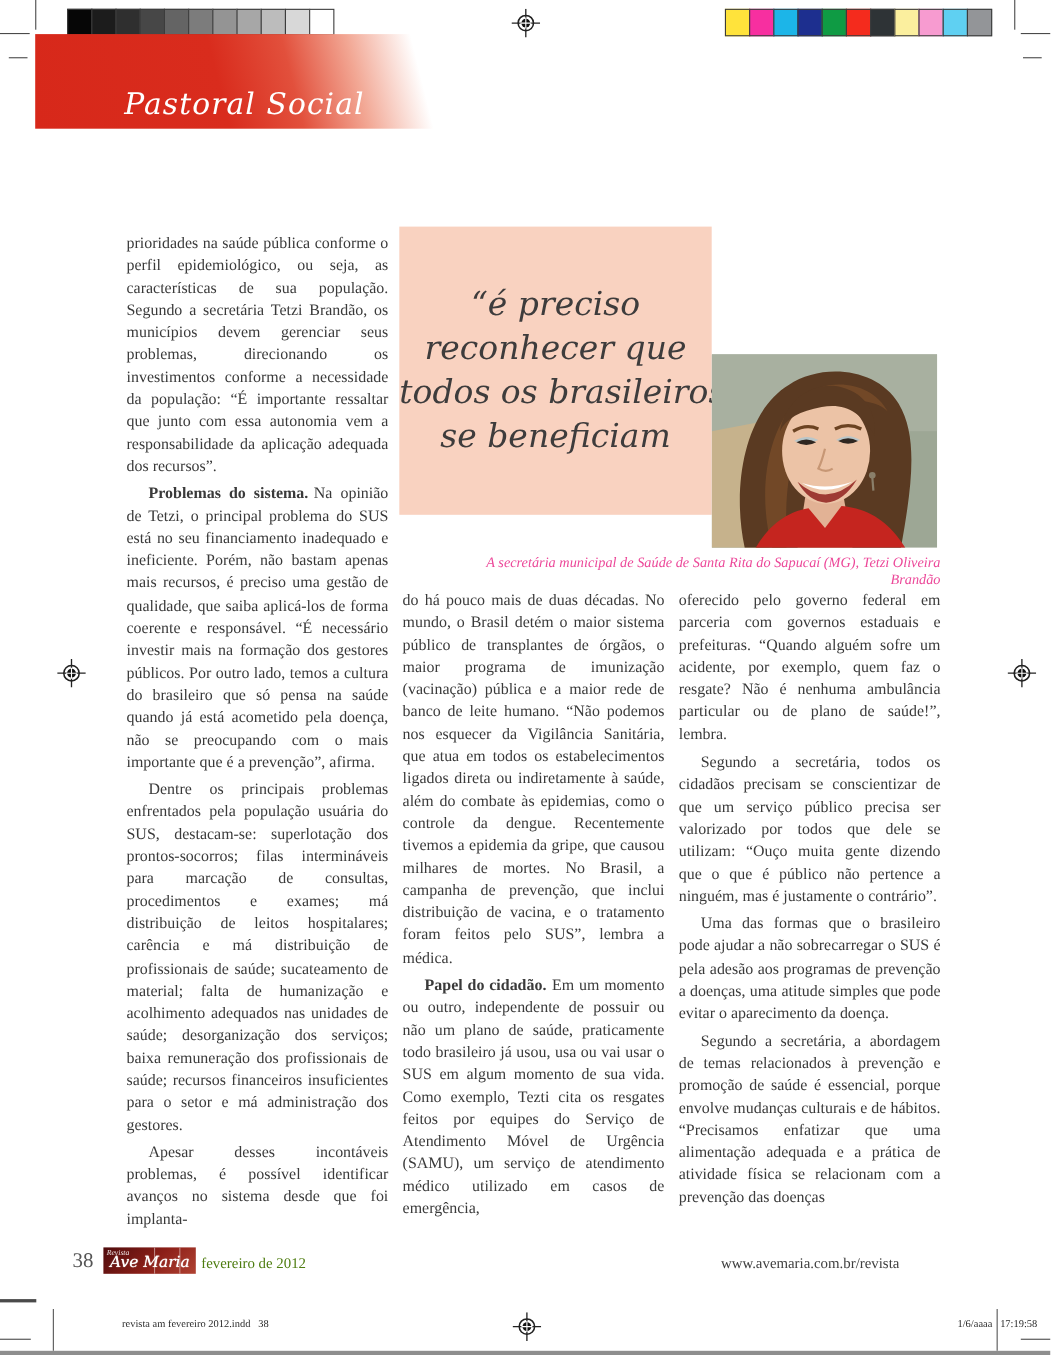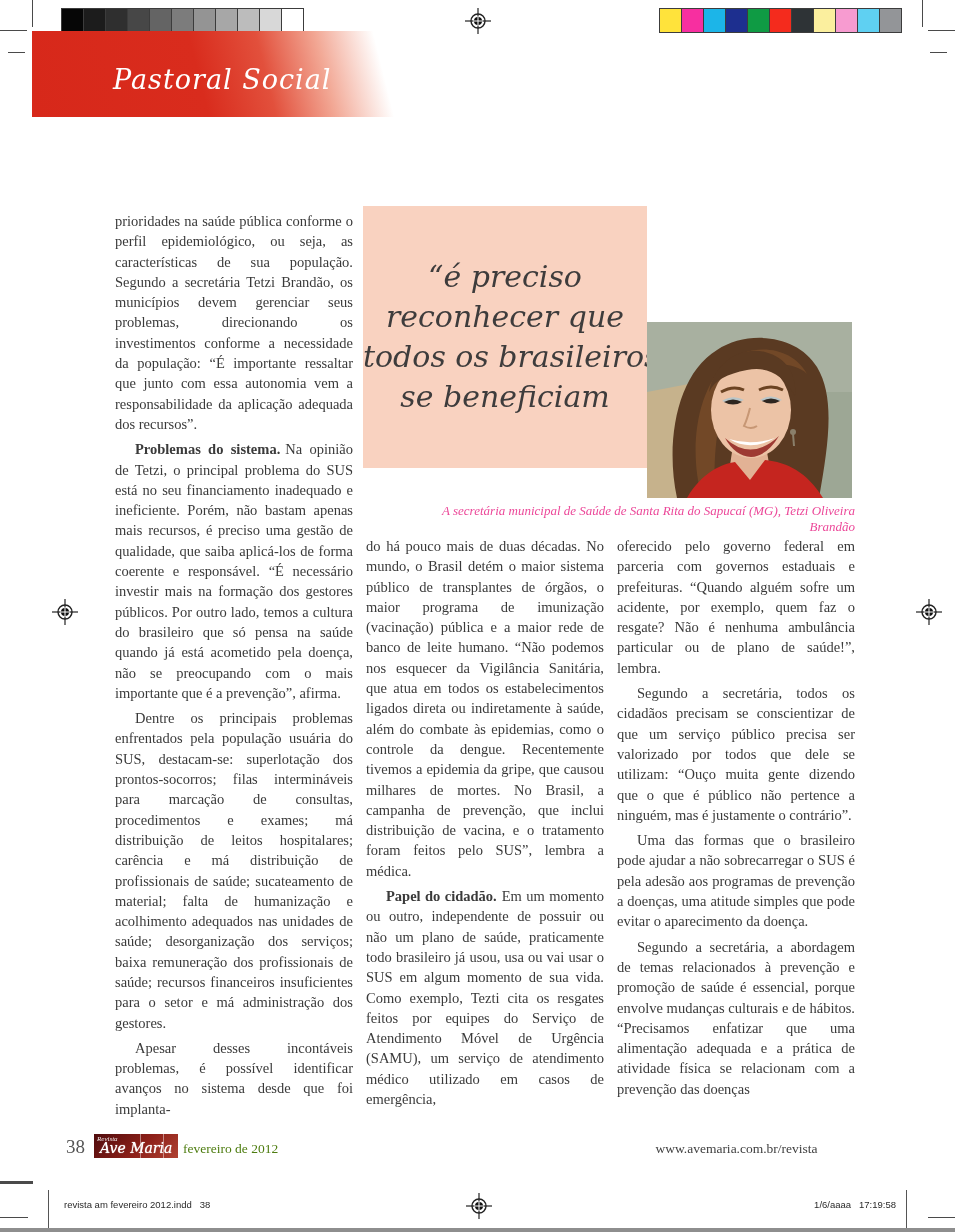--- a/index.html
+++ b/index.html
@@ -9,21 +9,21 @@
   
   .bar{display:flex;}
   .bar .swatch{width:21px;height:100%;border:1px solid #3c3c3c;margin-left:-1px;}
   #grayscale-bar{left:62px;top:8px;height:22px;}
   #color-bar{left:660px;top:8px;height:23px;}
   .cropline{background:#4a4a4a;}
   .regmark{width:26px;height:26px;}
   
   .banner{left:32px;top:31px;width:400px;height:86px;
     background:linear-gradient(76deg,#d7281a 0%,#d92c1d 42%,#e2503c 58%,#f2a794 72%,rgba(255,255,255,0) 86%);}
-  .section-label{left:113px;top:64px;font-family:"DejaVu Serif",serif;font-style:italic;
+  .section-label{left:113px;top:80px;font-family:"DejaVu Serif",serif;font-style:italic;
     font-size:27px;color:#ffffff;letter-spacing:1px;}
   
   .quotebox{left:363px;top:206px;width:284px;height:262px;background:#f9d2c0;
     display:flex;flex-direction:column;justify-content:center;text-align:center;}
   .quotebox .qline{font-family:"DejaVu Serif",serif;font-style:italic;font-size:30px;
     line-height:40px;color:#3e3c3c;white-space:nowrap;}
   
   .photo{left:647px;top:322px;width:205px;height:176px;}
   .caption{left:400px;top:503px;width:455px;text-align:right;font-style:italic;
     font-size:13px;color:#ec4899;}
@@ -41,21 +41,21 @@
     background:linear-gradient(135deg,#4f0c0d 0%,#8c1f18 55%,#b04232 100%);
     color:#fff;overflow:hidden;}
   .logo .logo-small{position:absolute;left:3px;top:1px;font-size:7px;font-style:italic;opacity:.9;}
   .logo .logo-name{position:absolute;left:6px;top:6px;font-family:"DejaVu Serif",serif;
     font-style:italic;font-size:14px;white-space:nowrap;text-shadow:0 0 1px #fff;}
   .logo .grid{position:absolute;right:14px;top:0;width:22px;height:24px;
     border-left:1px solid rgba(255,255,255,.45);border-right:1px solid rgba(255,255,255,.45);}
   .issue{left:183px;top:1141px;font-size:13.5px;color:#4d7c0f;}
   .website{left:600px;top:1141px;width:273px;text-align:center;font-size:13.5px;color:#404040;}
   
-  .slug{font-family:Liberation Sans, sans-serif;font-size:9.5px;color:#2a2a2a;white-space:pre;}
+  .slug{font-family:Liberation Serif, serif;font-size:9.5px;color:#2a2a2a;white-space:pre;margin-left:47px;}
   #slug-left{left:64px;top:1199px;}
   #slug-right{left:700px;top:1199px;width:196px;text-align:right;}
   .vrule{background:#555;width:1px;}
   .bottomband{left:0;top:1228px;width:955px;height:4px;background:#8e8e8e;}
 </style>
 </head>
 <body>
 
 <div>
   <div class="abs cropline" style="left:32px;top:0;width:1px;height:27px;"></div>

